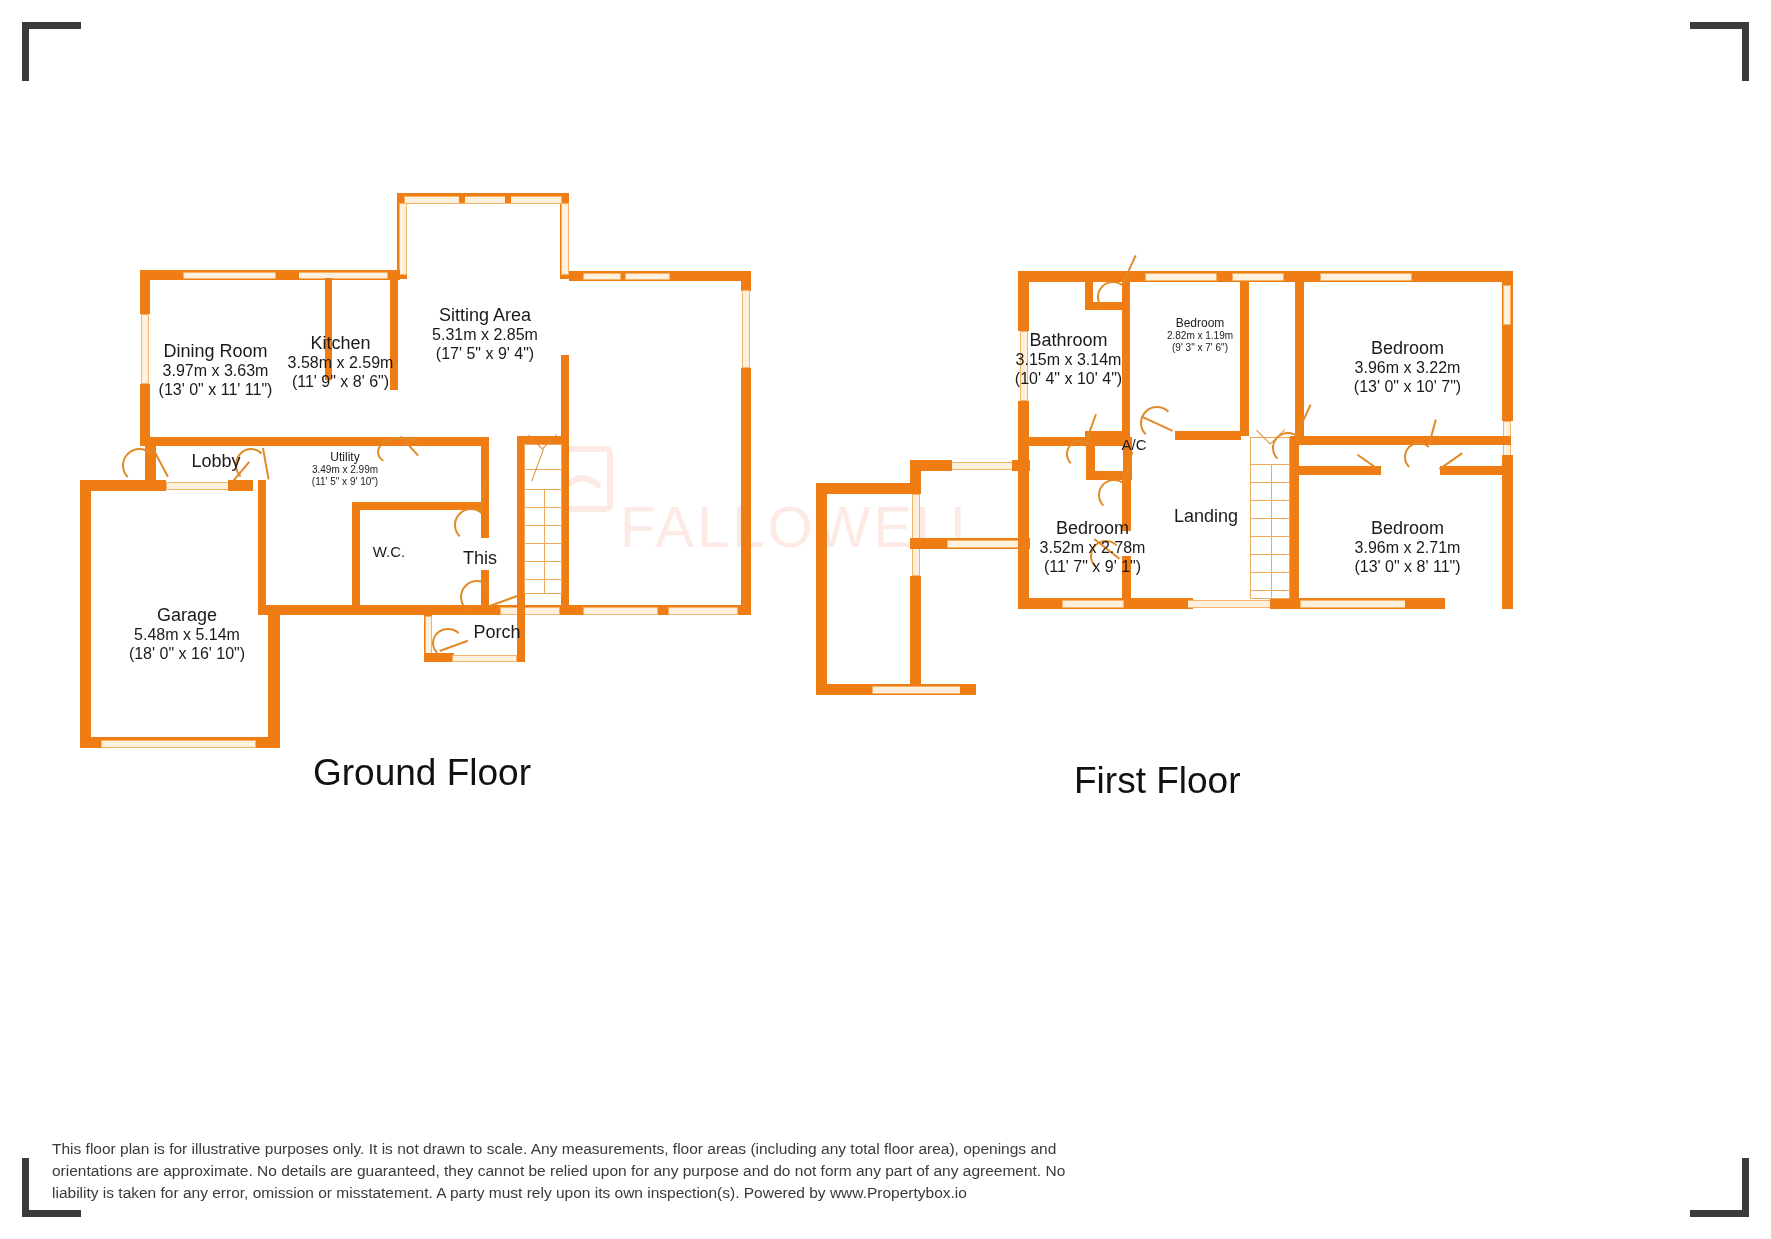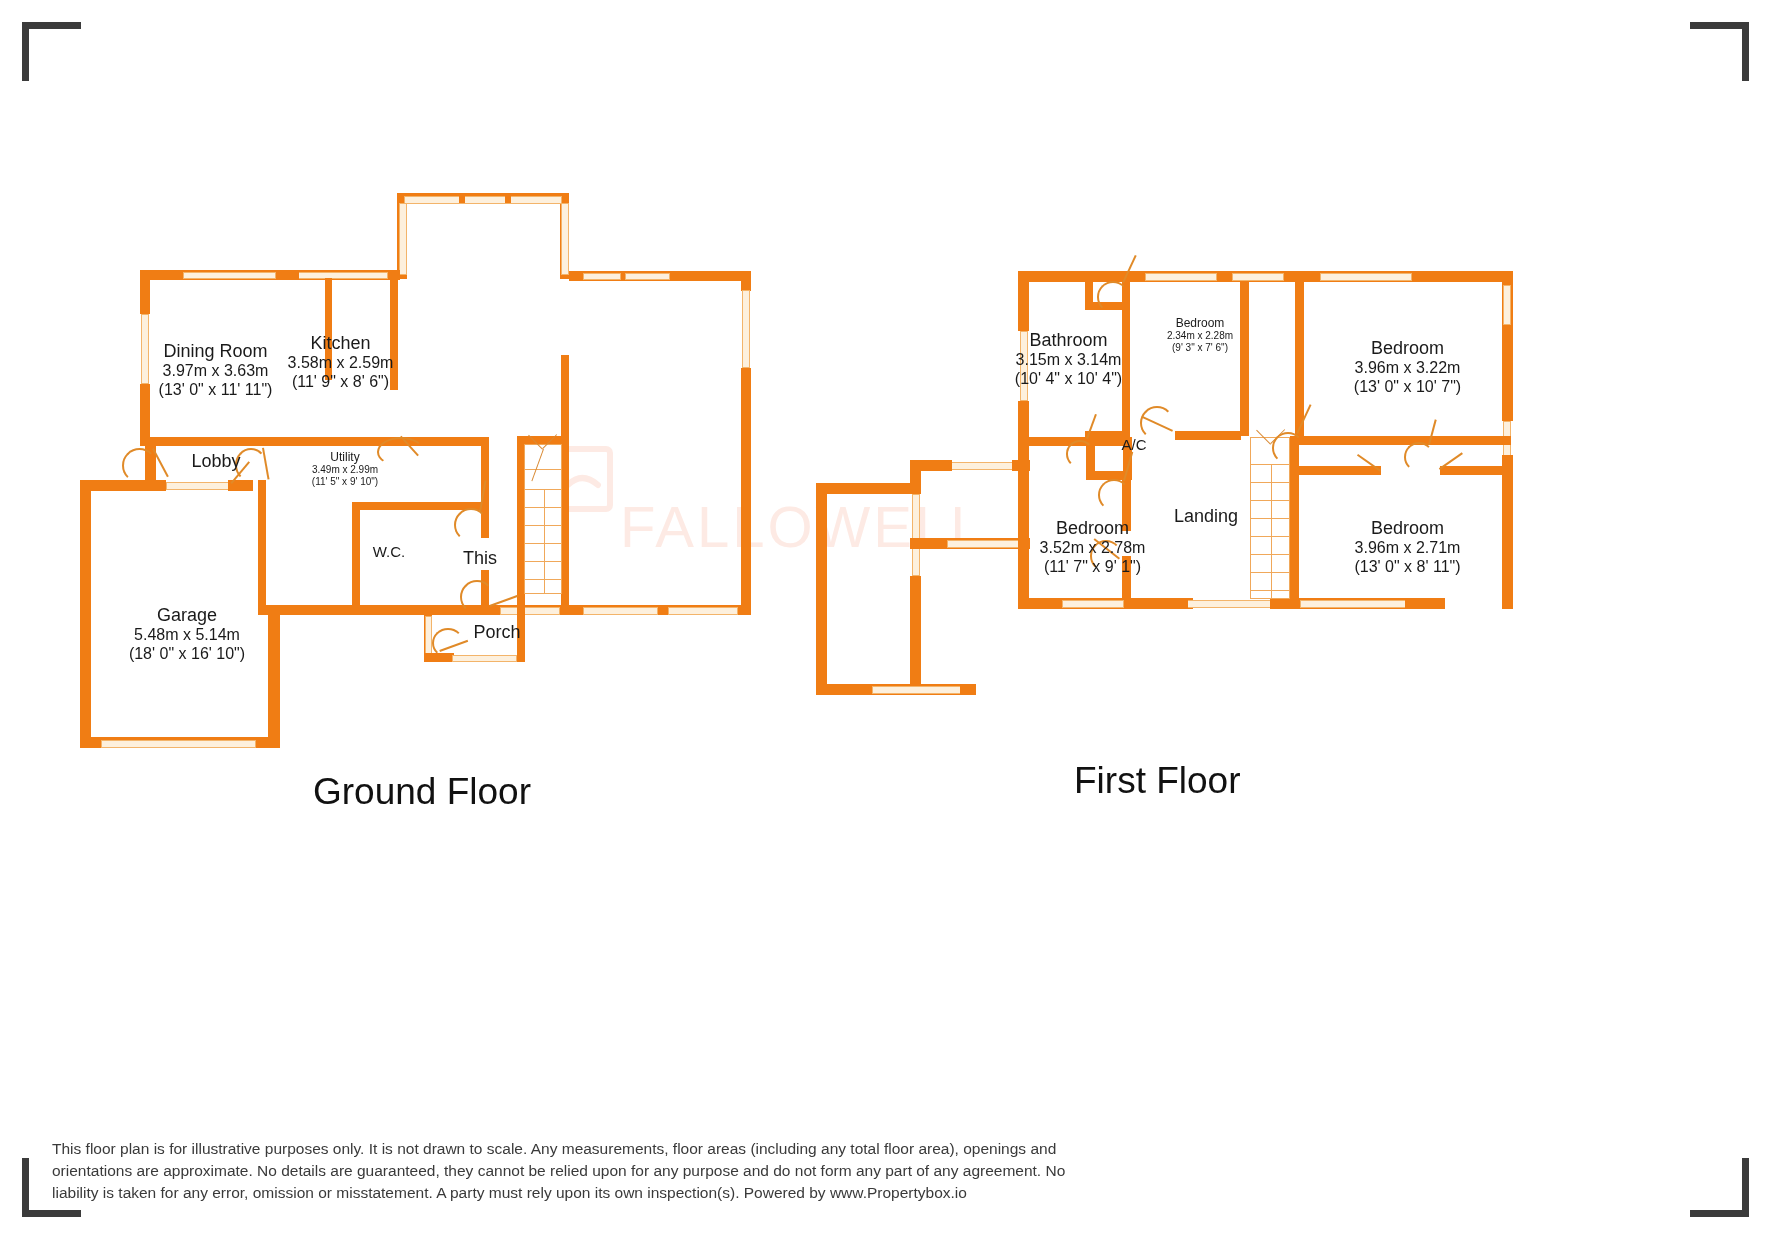--- a/index.html
+++ b/index.html
@@ -271,20 +271,25 @@
     <div class="room" style="left:128px;top:341px;width:175px;">
       <span class="rname">Dining Room</span>
       <span class="rdim">3.97m x 3.63m</span>
       <span class="rdim">(13' 0" x 11' 11")</span>
     </div>
     <div class="room" style="left:263px;top:333px;width:155px;">
       <span class="rname">Kitchen</span>
       <span class="rdim">3.58m x 2.59m</span>
       <span class="rdim">(11' 9" x 8' 6")</span>
     </div>
+    <div class="room" style="left:405px;top:305px;width:160px;">
+      <span class="rname">Sitting Area</span>
+      <span class="rdim">5.31m x 2.85m</span>
+      <span class="rdim">(17' 5" x 9' 4")</span>
+    </div>
     <div class="room" style="left:160px;top:451px;width:112px;">
       <span class="rname">Lobby</span>
     </div>
     <div class="room small" style="left:297px;top:450px;width:96px;">
       <span class="rname">Utility</span>
       <span class="rdim">3.49m x 2.99m</span>
       <span class="rdim">(11' 5" x 9' 10")</span>
     </div>
     <div class="room mid" style="left:355px;top:543px;width:68px;">
       <span class="rname">W.C.</span>
@@ -402,21 +407,21 @@
     <div class="door-leaf" style="left:630px;top:445px;width:2px;height:26px;transform:rotate(195deg);"></div>
     <div class="door-arc" style="left:604px;top:442px;width:30px;height:30px;"></div>
 
     <div class="room" style="left:181px;top:330px;width:175px;">
       <span class="rname">Bathroom</span>
       <span class="rdim">3.15m x 3.14m</span>
       <span class="rdim">(10' 4" x 10' 4")</span>
     </div>
     <div class="room small" style="left:335px;top:316px;width:130px;">
       <span class="rname">Bedroom</span>
-      <span class="rdim">2.34m x 2.28m</span>
+      <span class="rdim">2.82m x 1.19m</span>
       <span class="rdim">(9' 3" x 7' 6")</span>
     </div>
     <div class="room" style="left:520px;top:338px;width:175px;">
       <span class="rname">Bedroom</span>
       <span class="rdim">3.96m x 3.22m</span>
       <span class="rdim">(13' 0" x 10' 7")</span>
     </div>
     <div class="room" style="left:520px;top:518px;width:175px;">
       <span class="rname">Bedroom</span>
       <span class="rdim">3.96m x 2.71m</span>
@@ -428,18 +433,18 @@
       <span class="rdim">(11' 7" x 9' 1")</span>
     </div>
     <div class="room mid" style="left:310px;top:436px;width:48px;">
       <span class="rname">A/C</span>
     </div>
     <div class="room" style="left:355px;top:506px;width:102px;">
       <span class="rname">Landing</span>
     </div>
   </div>
 
-  <div class="floor-title" style="left:313px;top:771px;">Ground Floor</div>
+  <div class="floor-title" style="left:313px;top:752px;">Ground Floor</div>
   <div class="floor-title" style="left:1074px;top:760px;">First Floor</div>
 
   <div id="disclaimer">This floor plan is for illustrative purposes only. It is not drawn to scale. Any measurements, floor areas (including any total floor area), openings and orientations are approximate. No details are guaranteed, they cannot be relied upon for any purpose and do not form any part of any agreement. No liability is taken for any error, omission or misstatement. A party must rely upon its own inspection(s). Powered by www.Propertybox.io</div>
 
 </div>
 
 </body></html>

